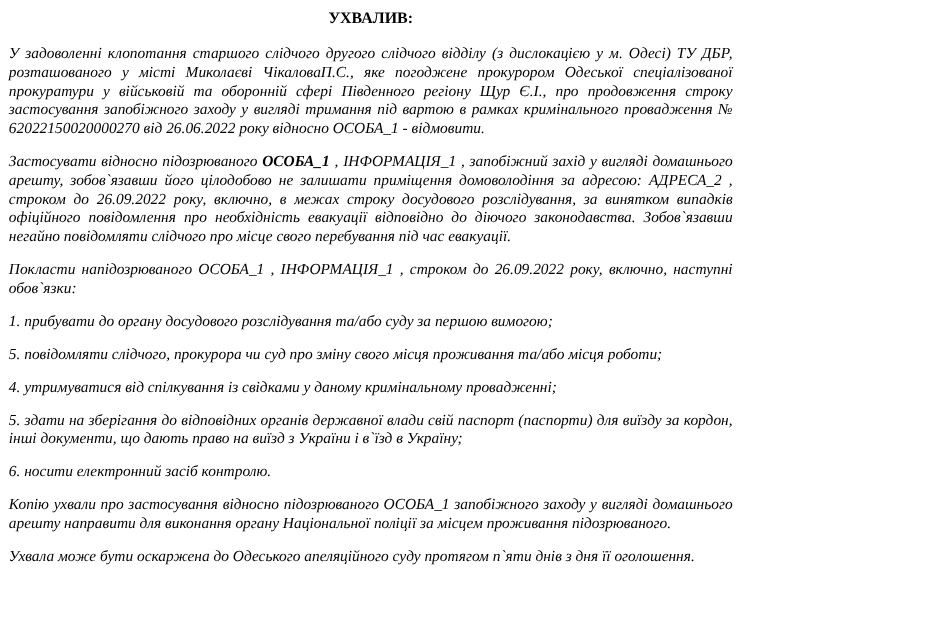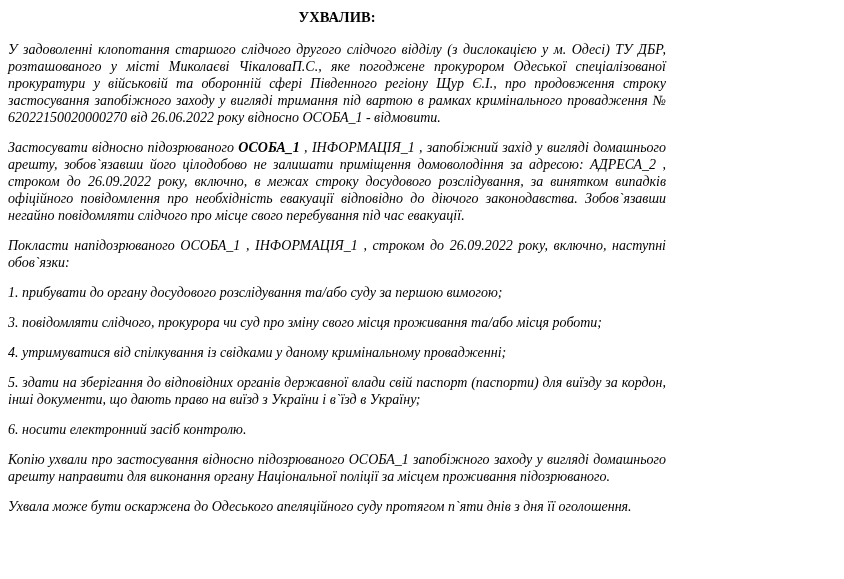--- a/index.html
+++ b/index.html
@@ -43,21 +43,21 @@
 <main class="page">
   <h1 class="heading">УХВАЛИВ:</h1>
 
   <p>У задоволенні клопотання старшого слідчого другого слідчого відділу (з дислокацією у м. Одесі) ТУ ДБР, розташованого у місті Миколаєві ЧікаловаП.С., яке погоджене прокурором Одеської спеціалізованої прокуратури у військовій та оборонній сфері Південного регіону Щур Є.І., про продовження строку застосування запобіжного заходу у вигляді тримання під вартою в рамках кримінального провадження № 62022150020000270 від 26.06.2022 року відносно ОСОБА_1 - відмовити.</p>
 
   <p><span>Застосувати відносно підозрюваного </span><span class="person-bold">ОСОБА_1</span><span> , ІНФОРМАЦІЯ_1 , запобіжний захід у вигляді домашнього арешту, зобов`язавши його цілодобово не залишати приміщення домоволодіння за адресою: АДРЕСА_2 , строком до 26.09.2022 року, включно, в межах строку досудового розслідування, за винятком випадків офіційного повідомлення про необхідність евакуації відповідно до діючого законодавства. Зобов`язавши негайно повідомляти слідчого про місце свого перебування під час евакуації.</span></p>
 
   <p>Покласти напідозрюваного ОСОБА_1 , ІНФОРМАЦІЯ_1 , строком до 26.09.2022 року, включно, наступні обов`язки:</p>
 
   <p>1. прибувати до органу досудового розслідування та/або суду за першою вимогою;</p>
-  <p>3. повідомляти слідчого, прокурора чи суд про зміну свого місця проживання та/або місця роботи;</p>
+  <p>5. повідомляти слідчого, прокурора чи суд про зміну свого місця проживання та/або місця роботи;</p>
   <p>4. утримуватися від спілкування із свідками у даному кримінальному провадженні;</p>
   <p>5. здати на зберігання до відповідних органів державної влади свій паспорт (паспорти) для виїзду за кордон, інші документи, що дають право на виїзд з України і в`їзд в Україну;</p>
   <p>6. носити електронний засіб контролю.</p>
 
   <p>Копію ухвали про застосування відносно підозрюваного ОСОБА_1 запобіжного заходу у вигляді домашнього арешту направити для виконання органу Національної поліції за місцем проживання підозрюваного.</p>
 
 
   <p>Ухвала може бути оскаржена до Одеського апеляційного суду протягом п`яти днів з дня її оголошення.</p>
 
 </main>

